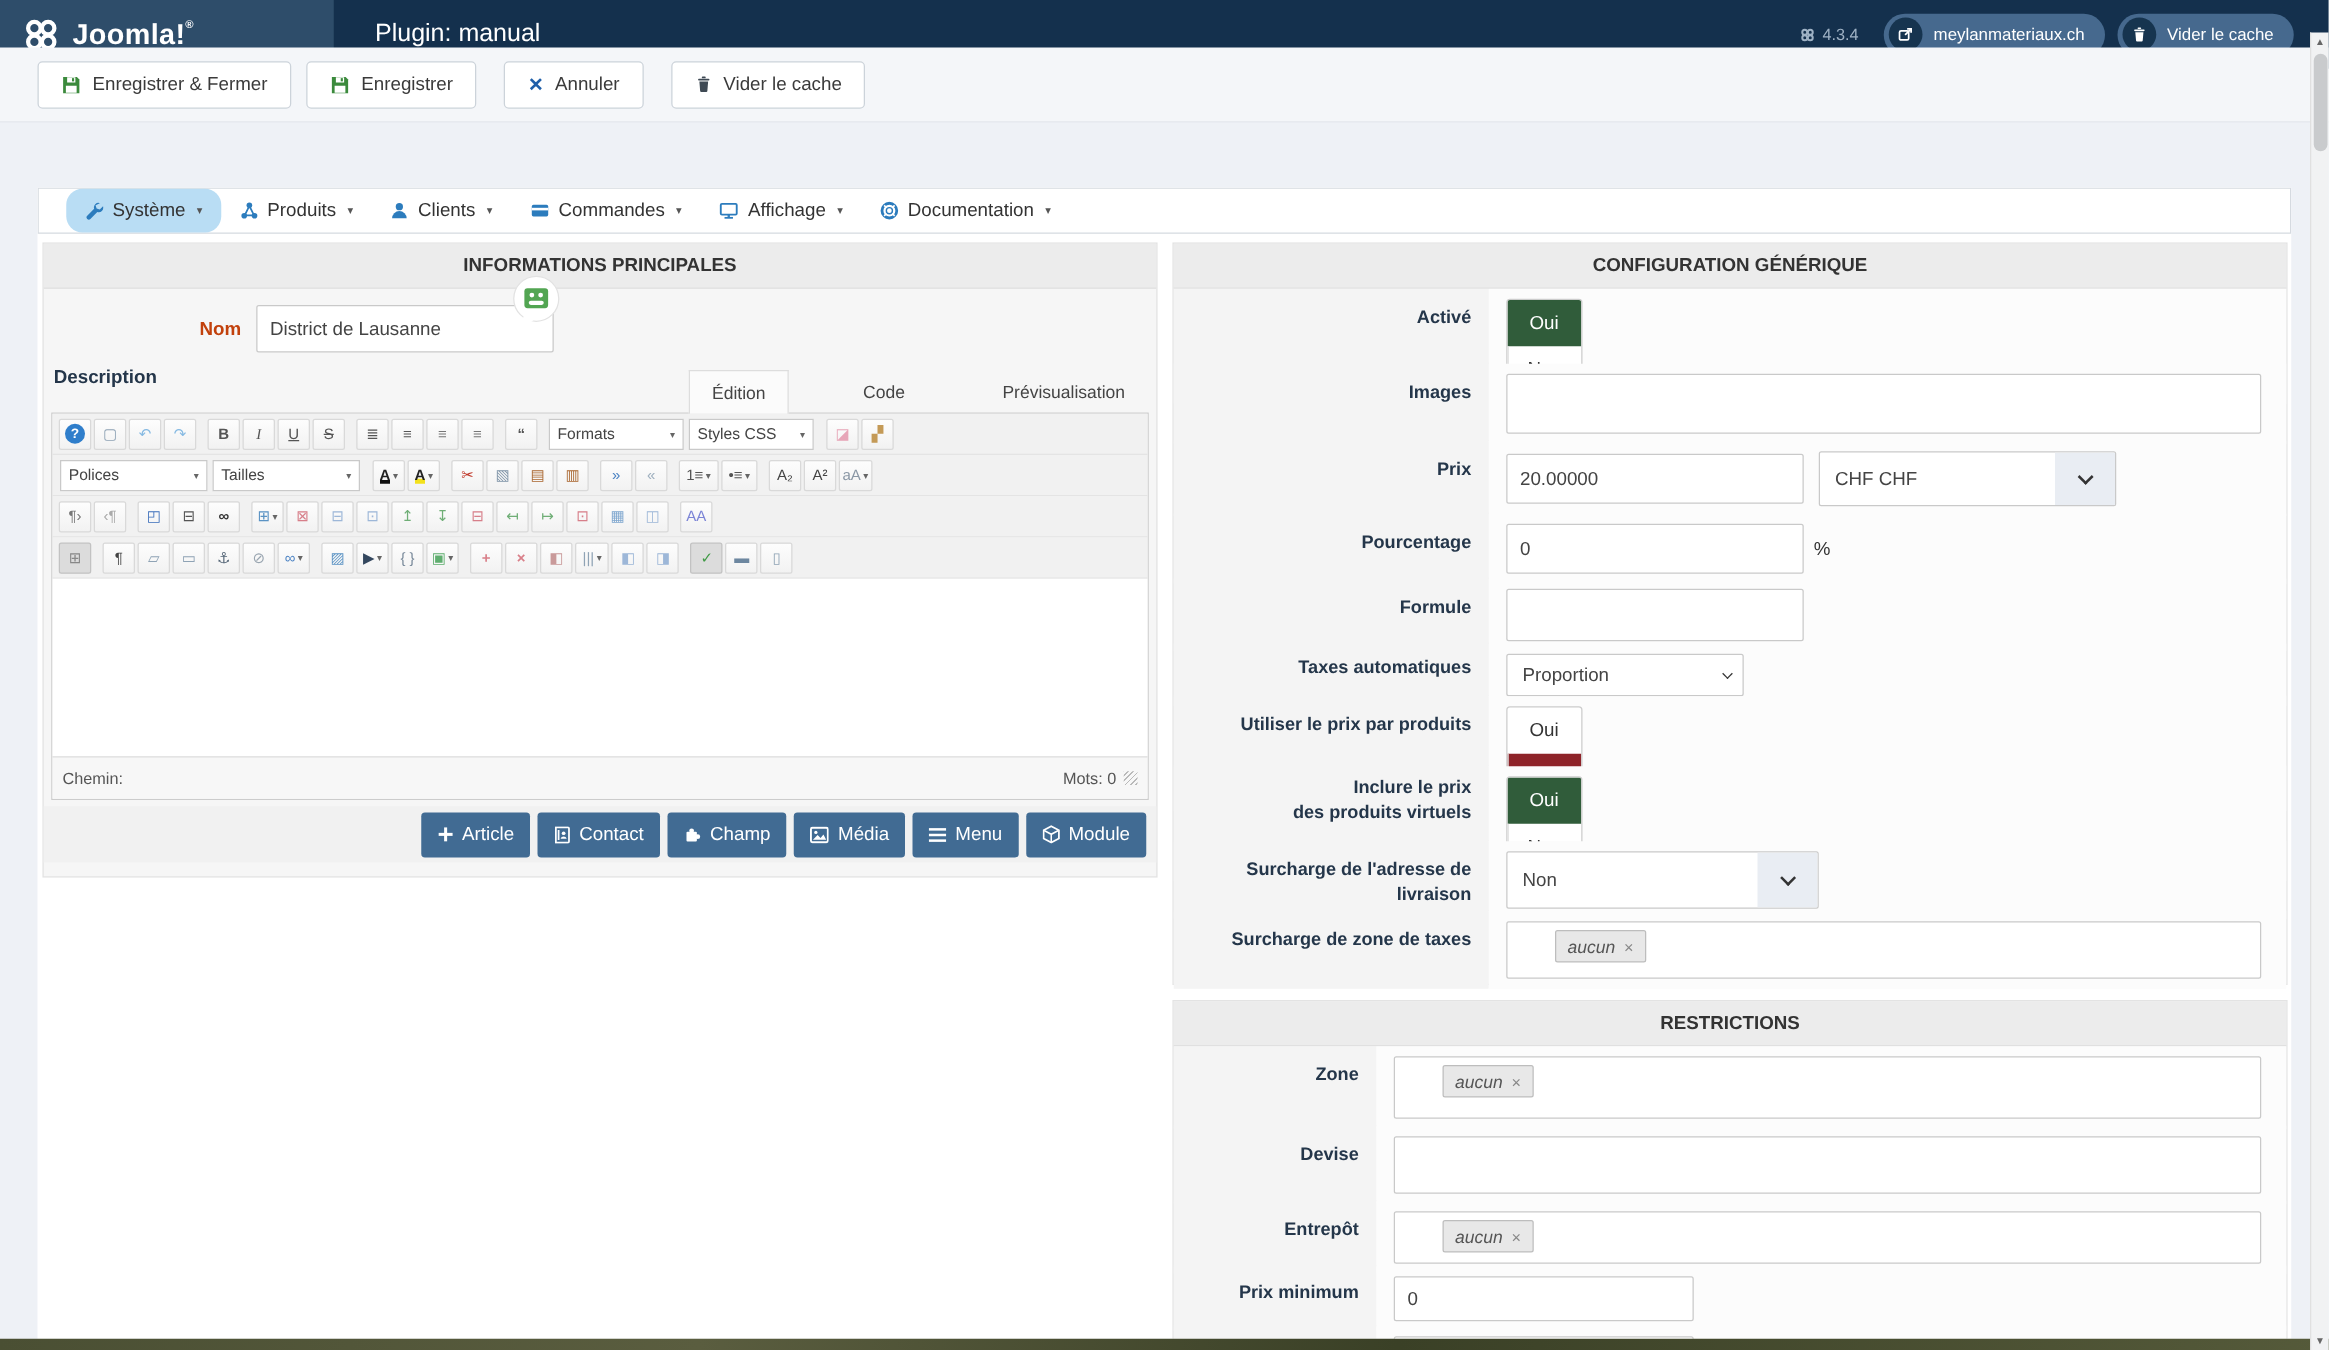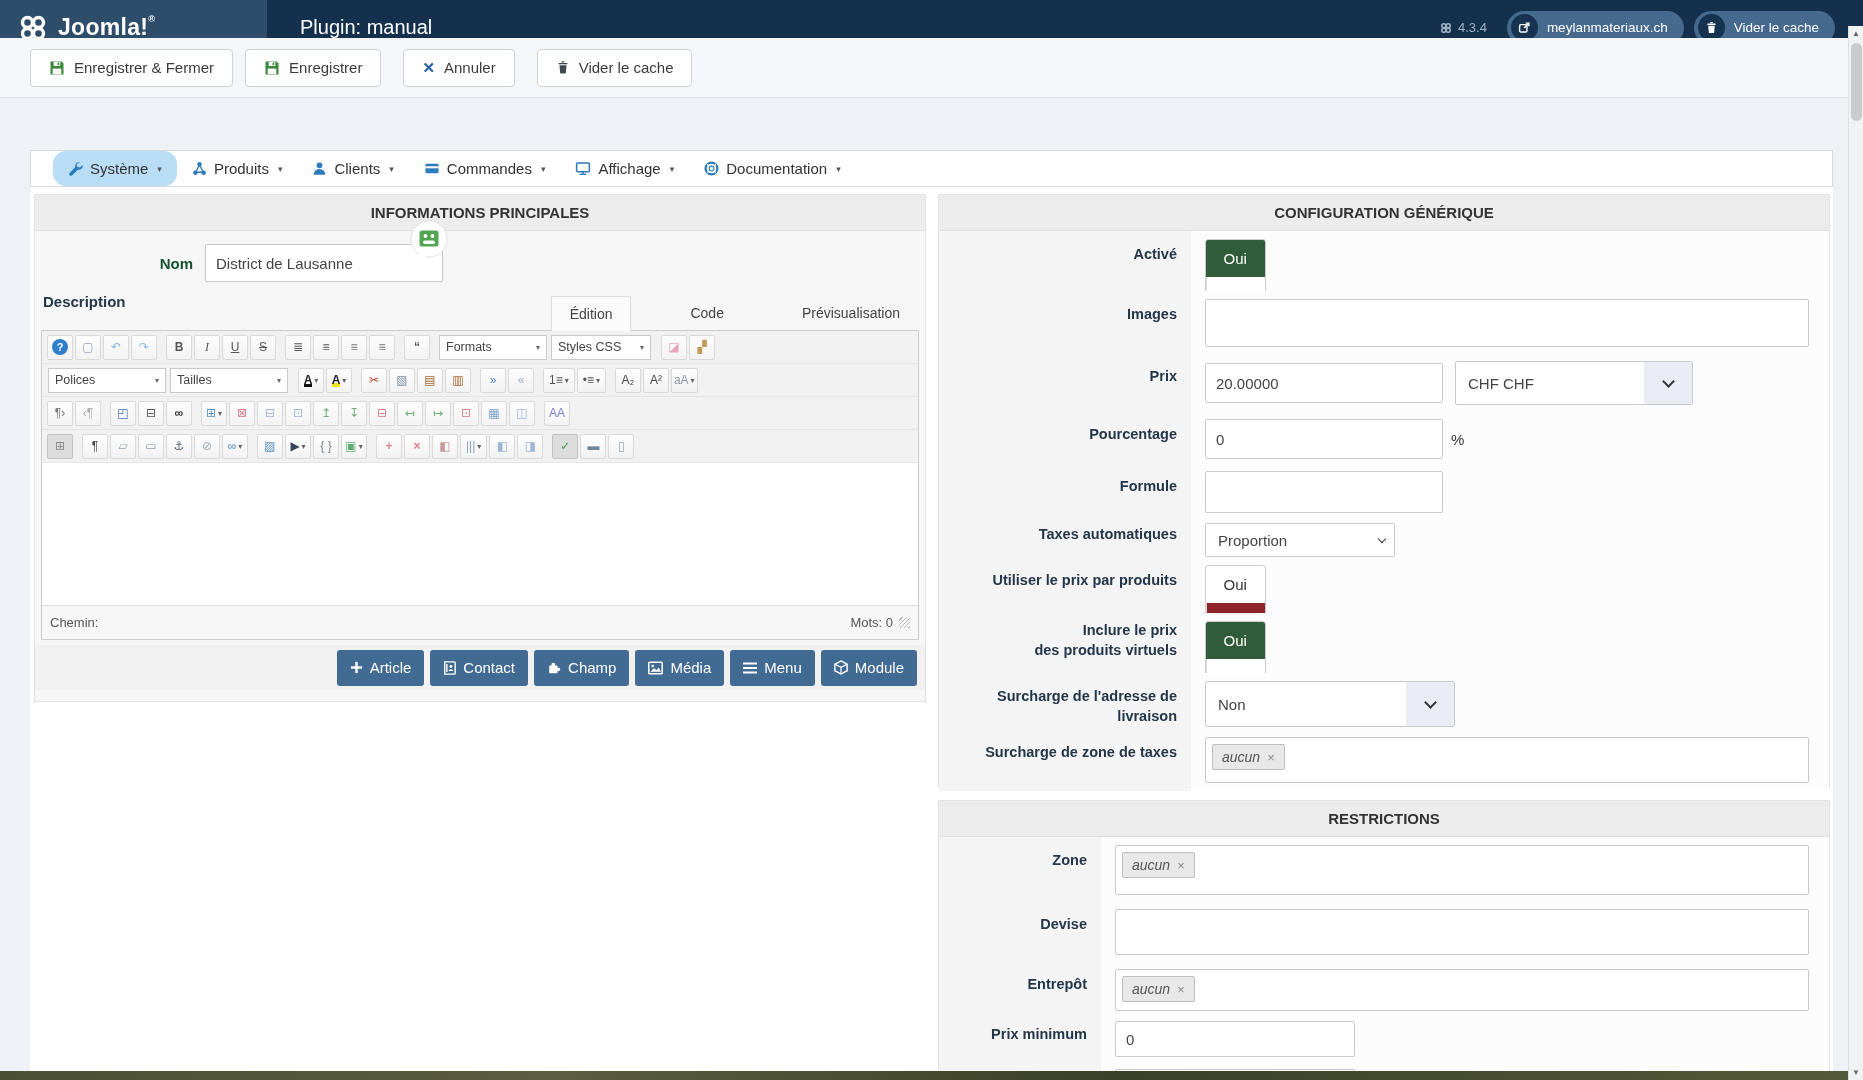--- a/index.html
+++ b/index.html
@@ -36,21 +36,21 @@
 
   
   .panel { position:absolute; background:#f6f6f6; border:1px solid #e3e3e3; }
   .panel-h { height:36px; background:#ececec; border-bottom:1px solid #e0e0e0; display:flex; align-items:center; justify-content:center; font-weight:bold; font-size:15px; color:#333; }
   .left-panel   { left:4px;   top:44px;  width:892px; height:508px; }
   .config-panel { left:908px; top:44px;  width:892px; height:594px; }
   .restr-panel  { left:908px; top:650px; width:892px; height:400px; }
 
   
   .row-nom { display:flex; align-items:center; margin-top:12px; height:40px; }
-  .row-nom label { width:170px; text-align:right; padding-right:12px; font-weight:bold; font-size:15px; color:#14532d; }
+  .row-nom label { width:170px; text-align:right; padding-right:12px; font-weight:bold; font-size:15px; color:#c2410c; }
   .in { border:1px solid #c9c9c9; border-radius:2px; background:#fff; font-size:15px; color:#444; padding:8px 10px; font-family:inherit; }
   .nom-input { width:238px; height:38px; }
   .bubble { position:absolute; left:372px; top:24px; width:46px; height:50px; }
   .desc-label { margin:10px 0 0 8px; font-weight:bold; font-size:15px; color:#24364a; }
   .tabs { display:flex; justify-content:flex-end; margin:-16px 6px 0 0; height:36px; align-items:flex-end;gap:40px; }
   .tab { padding:9px 18px; font-size:14px; color:#444; cursor:pointer; border:1px solid transparent; border-bottom:none; }
   .tab.active { background:#fbfbfb; border-color:#ddd; position:relative; top:1px; }
   .editor { margin:0 6px; border:1px solid #ccc; background:#fbfbfb; }
   .tb-row { display:flex; align-items:center; height:33px; padding:0 4px; background:#f1f1f1; border-bottom:1px solid #e4e4e4; overflow:hidden; }
   .tbtn { height:25px; min-width:26px; margin:1px; border:1px solid #d9d9d9; border-radius:2px; background:linear-gradient(#fdfdfd,#f2f2f2); display:inline-flex; align-items:center; justify-content:center; gap:2px; cursor:pointer; padding:0 2px; }
@@ -85,21 +85,21 @@
   .tg.on-green { background:#305c3a; color:#fff; }
   .tg.on-red { background:#8e2329; color:#fff; }
   .wide-in { width:calc(100% - 6px); }
   .sel { border:1px solid #c9c9c9; border-radius:2px; background:#fff; display:flex; align-items:center; justify-content:space-between; font-size:15px; color:#444; cursor:pointer; overflow:hidden; }
   .sel .sv { padding:0 12px; }
   .sel .chev-zone { width:48px; align-self:stretch; background:#e9edf3; display:flex; align-items:center; justify-content:center; }
   .chev { width:9px; height:9px; border-right:2px solid #333; border-bottom:2px solid #333; transform:rotate(45deg); margin-top:-4px; }
   .chev.small { width:6px; height:6px; border-width:1.5px; margin-top:-2px; }
   .sel.native { height:34px; width:190px; padding-right:9px; }
   .chipbox { border:1px solid #c9c9c9; border-radius:2px; background:#fff; padding:6px; display:flex; align-items:flex-start; }
-  .chip { display:inline-flex; align-items:center; gap:7px; background:#e8e8e8; border:1px solid #bdbdbd; border-radius:2px; padding:4px 9px; font-size:14px; color:#555; }
+  .chip { display:inline-flex; align-items:center; gap:7px; background:#e8e8e8; border:1px solid #bdbdbd; border-radius:2px; padding:4px 9px; font-size:14px; color:#555;margin-left:32px; }
   .chip em { font-style:italic; }
   .chip .x { color:#888; cursor:pointer; font-style:normal; font-size:13px; }
   .suffix { font-size:15px; color:#333; }
 
   
   .bottom-strip { position:absolute; left:0; top:1071px; width:1863px; height:9px; background:linear-gradient(90deg,#4a4f33,#5a5d3f 30%,#3a4026 60%,#555a3a); z-index:5; }
   .scrollbar { position:absolute; right:0; top:26px; width:15px; height:1054px; background:#f1f2f3; border-left:1px solid #e0e0e0; z-index:6; display:flex; flex-direction:column; align-items:center; }
   .sb-arrow { height:15px; font-size:8px; color:#666; display:flex; align-items:center; justify-content:center; flex:none; cursor:pointer; }
   .sb-thumb { width:11px; height:78px; background:#c9cbcd; border-radius:6px; margin-top:2px; cursor:grab; }
   .sb-bottom { margin-top:auto; }

